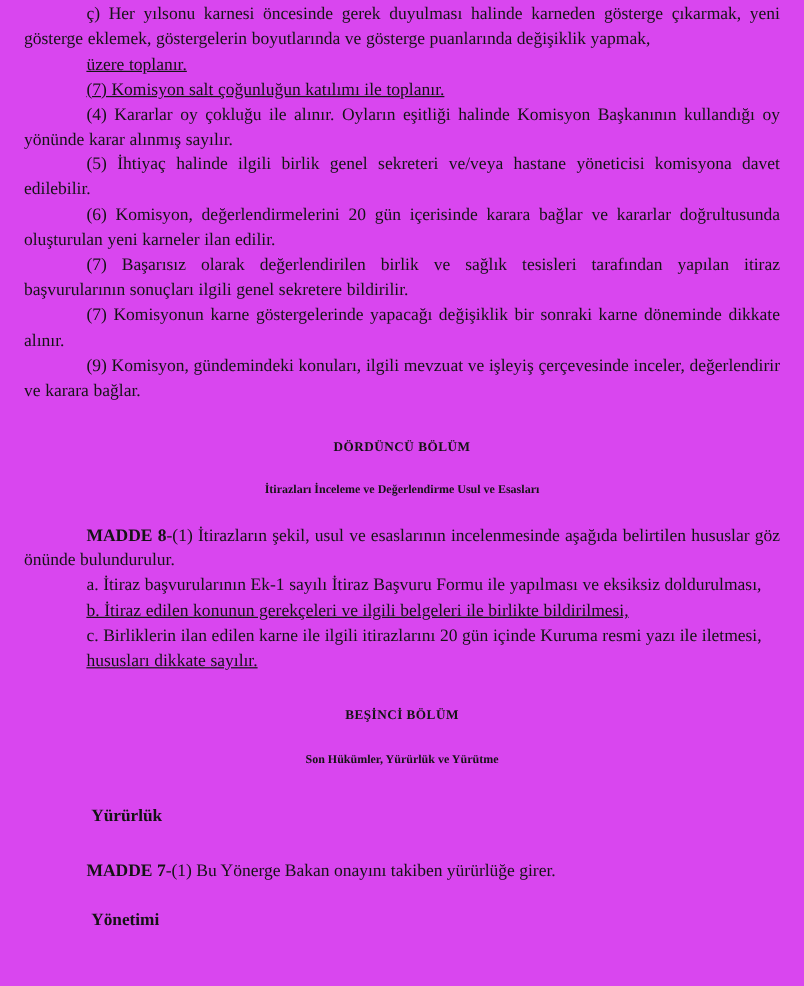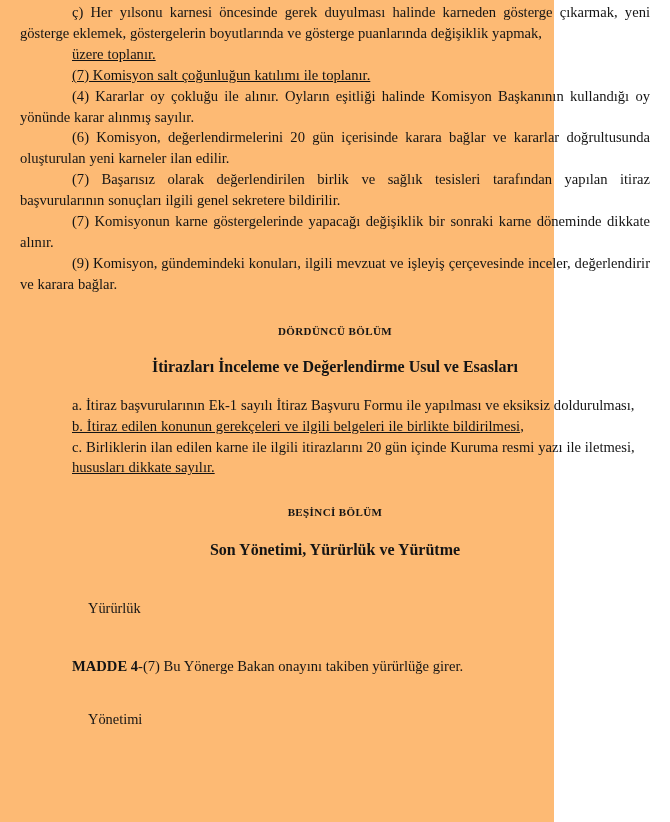--- a/index.html
+++ b/index.html
@@ -12,23 +12,23 @@
     width: 670px;
     height: 822px;
     overflow: hidden;
     font-family: "Liberation Serif", "DejaVu Serif", serif;
     color: #141414;
     -webkit-font-smoothing: antialiased;
   }
 
   .page {
     position: relative;
-    width: 554px;
+    width: 670px;
     height: 822px;
-    background: #fdba74;
+    background: #d946ef;
     padding: 5px;
     box-sizing: border-box;
   }
 
   .content {
     position: absolute;
     left: 20px;
     top: 2px;
     width: 630px;
   }
@@ -52,32 +52,32 @@
   
   .section-head {
     font-size: 11px;
     font-weight: bold;
     text-align: center;
     letter-spacing: 0.4px;
     margin: 0;
     line-height: 20px;
   }
   .section-sub {
-    font-size: 16px;
+    font-size: 10px;
     font-weight: bold;
     text-align: center;
     margin: 0;
     line-height: 20px;
   }
 
   
   .minor-head {
     font-size: 14.4px;
-    font-weight: normal;
-    margin: 16px;
+    font-weight: bold;
+    margin: 4px;
     padding-left: 52px;
     line-height: 20px;
   }
 
   
   .madde {
     font-size: 14.6px;
     line-height: 20.9px;
     text-align: justify;
     text-indent: 52px;
@@ -99,46 +99,48 @@
 </head>
 <body>
 
 <div class="page">
   <div class="content">
 
     <p class="para">ç) Her yılsonu karnesi öncesinde gerek duyulması halinde karneden gösterge çıkarmak, yeni gösterge eklemek, göstergelerin boyutlarında ve gösterge puanlarında değişiklik yapmak,</p>
     <p class="para nojust">üzere toplanır.</p>
     <p class="para nojust">(7) Komisyon salt çoğunluğun katılımı ile toplanır.</p>
     <p class="para">(4) Kararlar oy çokluğu ile alınır. Oyların eşitliği halinde Komisyon Başkanının kullandığı oy yönünde karar alınmış sayılır.</p>
+    <p class="para">(5) İhtiyaç halinde ilgili birlik genel sekreteri ve/veya hastane yöneticisi komisyona davet edilebilir.</p>
     <p class="para">(6) Komisyon, değerlendirmelerini 20 gün içerisinde karara bağlar ve kararlar doğrultusunda oluşturulan yeni karneler ilan edilir.</p>
     <p class="para">(7) Başarısız olarak değerlendirilen birlik ve sağlık tesisleri tarafından yapılan itiraz başvurularının sonuçları ilgili genel sekretere bildirilir.</p>
     <p class="para">(7) Komisyonun karne göstergelerinde yapacağı değişiklik bir sonraki karne döneminde dikkate alınır.</p>
     <p class="para">(9) Komisyon, gündemindeki konuları, ilgili mevzuat ve işleyiş çerçevesinde inceler, değerlendirir ve karara bağlar.</p>
 
     <div class="sp-26"></div>
     <h2 class="section-head">DÖRDÜNCÜ BÖLÜM</h2>
     <div class="sp-16"></div>
     <h3 class="section-sub">İtirazları İnceleme ve Değerlendirme Usul ve Esasları</h3>
     <div class="sp-18"></div>
 
+    <p class="madde"><b>MADDE 8</b><span>-(1) İtirazların şekil, usul ve esaslarının incelenmesinde aşağıda belirtilen hususlar göz önünde bulundurulur.</span></p>
 
     <p class="para">a. İtiraz başvurularının Ek-1 sayılı İtiraz Başvuru Formu ile yapılması ve eksiksiz doldurulması,</p>
     <p class="para nojust">b. İtiraz edilen konunun gerekçeleri ve ilgili belgeleri ile birlikte bildirilmesi,</p>
     <p class="para">c. Birliklerin ilan edilen karne ile ilgili itirazlarını 20 gün içinde Kuruma resmi yazı ile iletmesi,</p>
     <p class="para nojust">hususları dikkate sayılır.</p>
 
     <div class="sp-24"></div>
     <h2 class="section-head">BEŞİNCİ BÖLÜM</h2>
     <div class="sp-18"></div>
-    <h3 class="section-sub">Son Yönetimi, Yürürlük ve Yürütme</h3>
+    <h3 class="section-sub">Son Hükümler, Yürürlük ve Yürütme</h3>
     <div class="sp-22"></div>
 
     <h4 class="minor-head">Yürürlük</h4>
     <div class="sp-22"></div>
 
-    <p class="madde single"><b>MADDE 4</b><span>-(7) Bu Yönerge Bakan onayını takiben yürürlüğe girer.</span></p>
+    <p class="madde single"><b>MADDE 7</b><span>-(1) Bu Yönerge Bakan onayını takiben yürürlüğe girer.</span></p>
     <div class="sp-16"></div>
 
     <h4 class="minor-head">Yönetimi</h4>
     <div class="sp-22"></div>
 
   </div>
 </div>
 
 </body></html>

